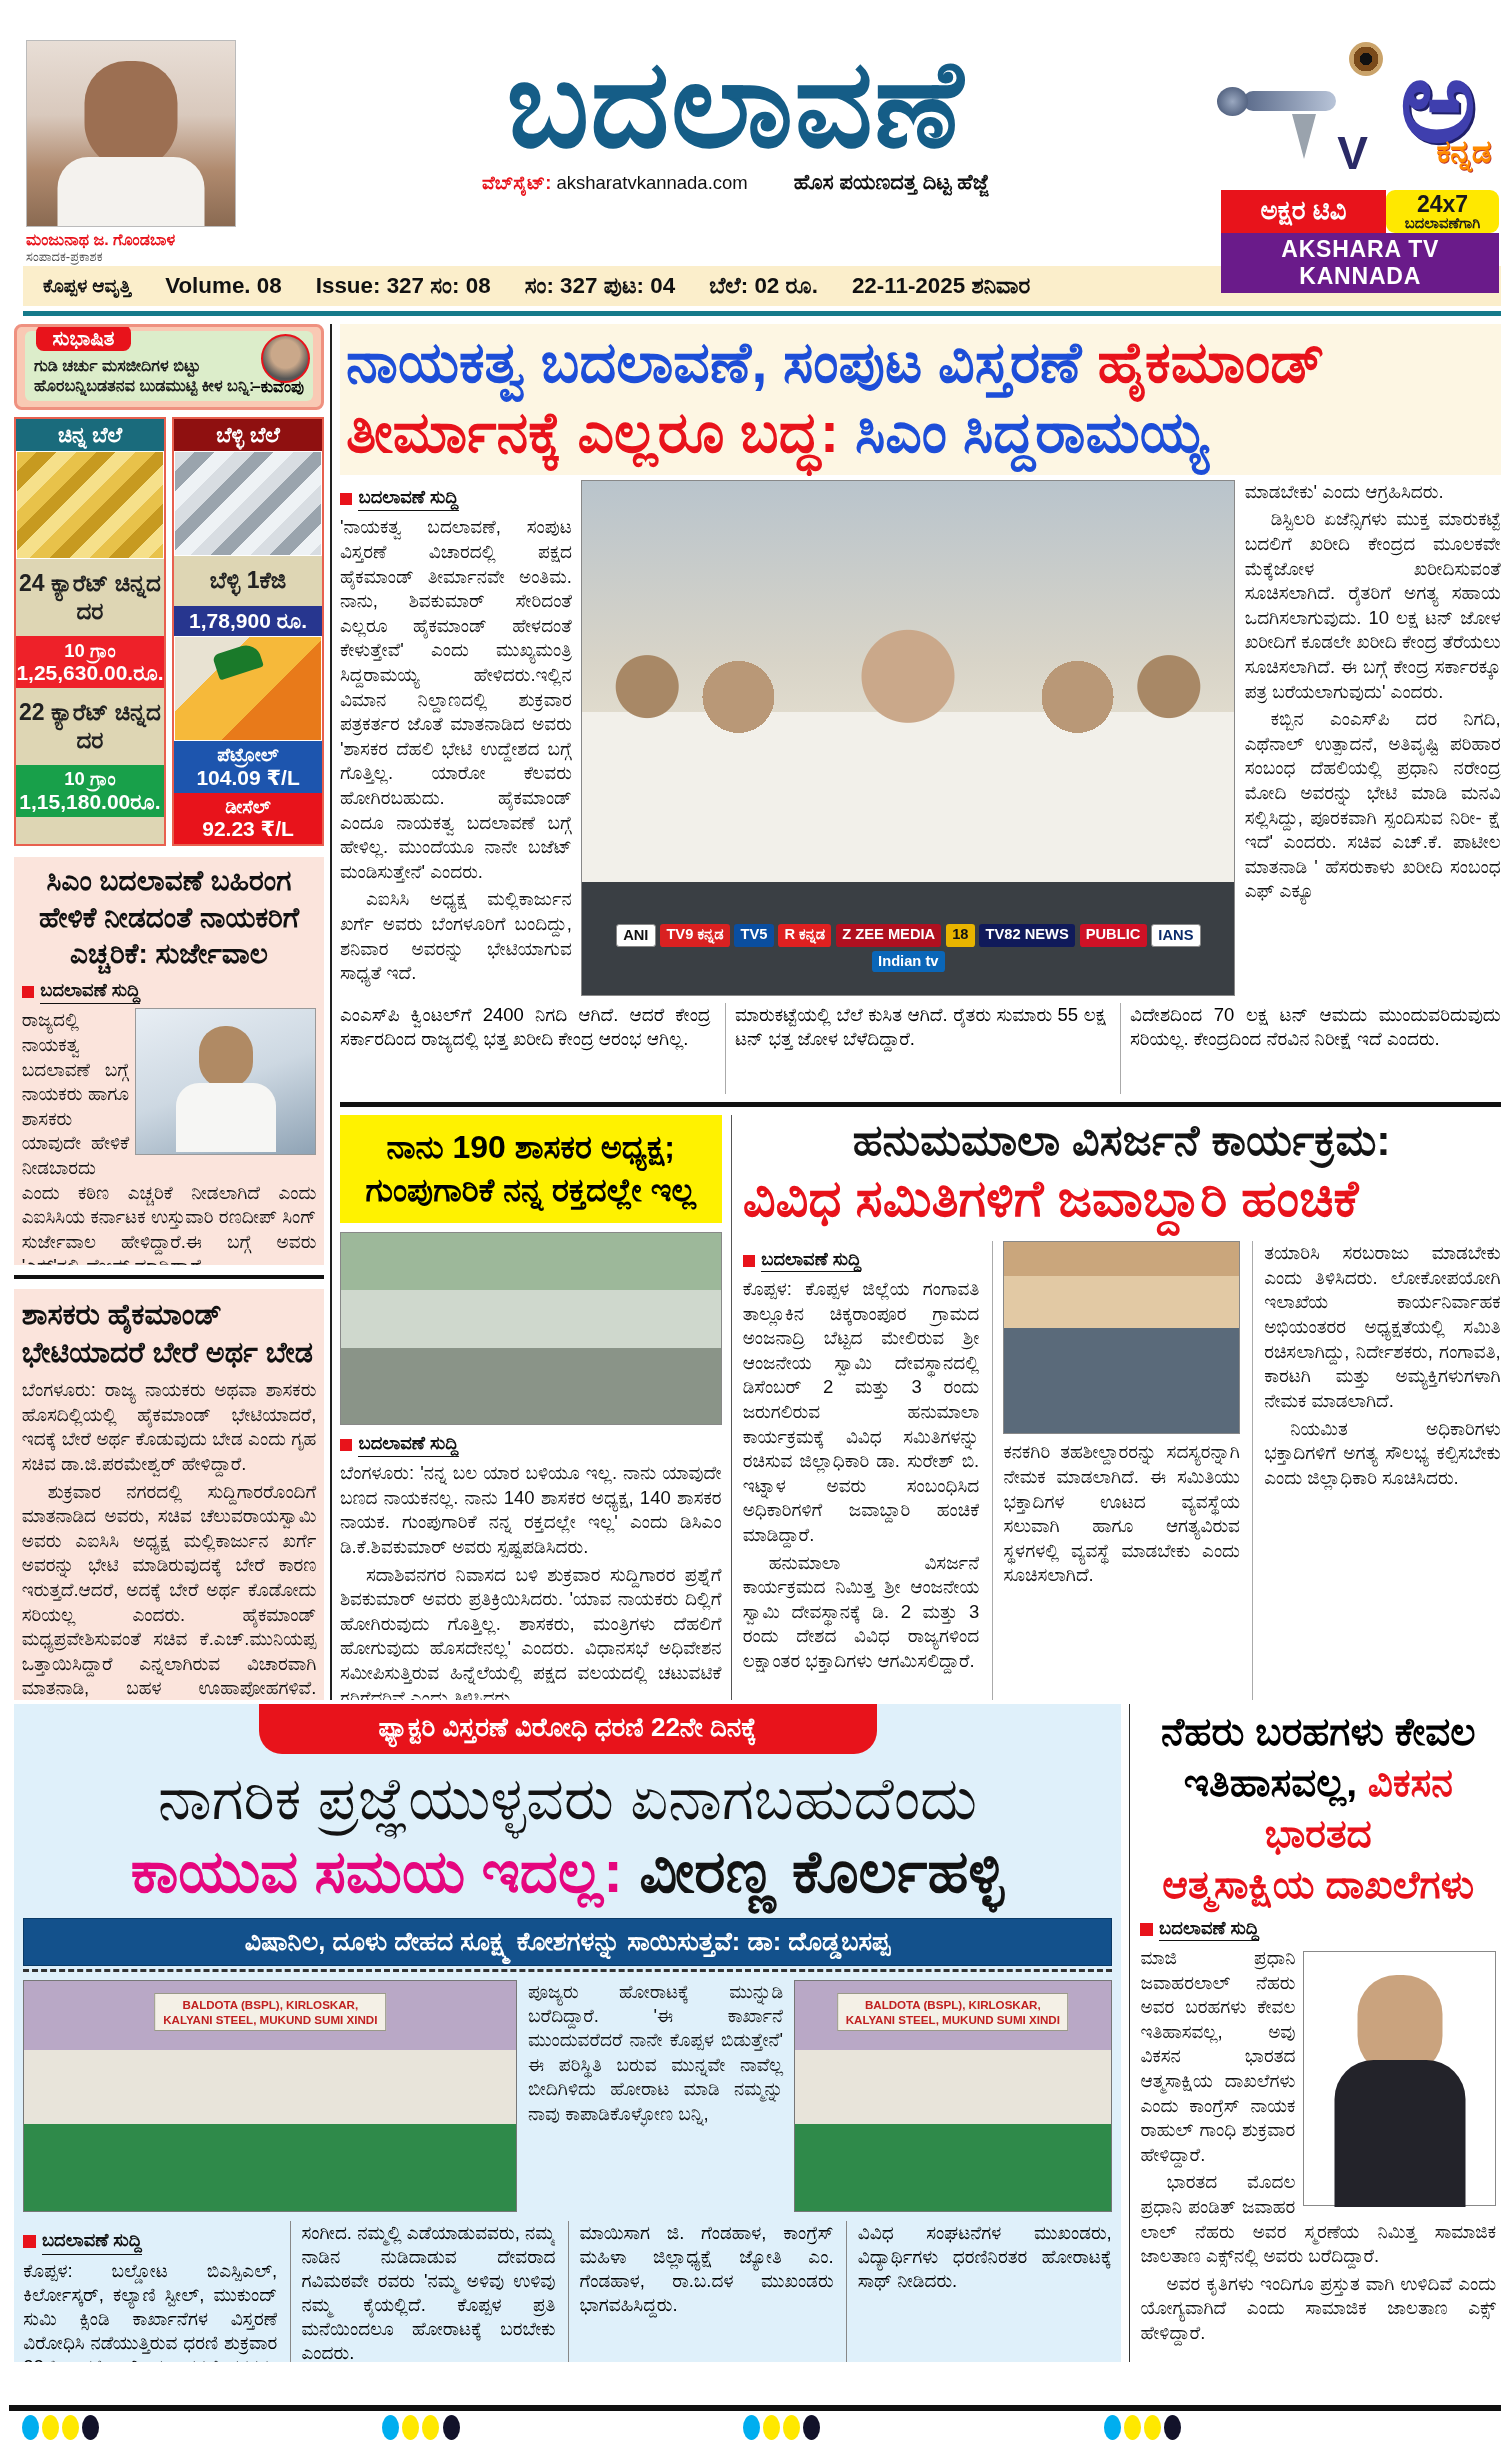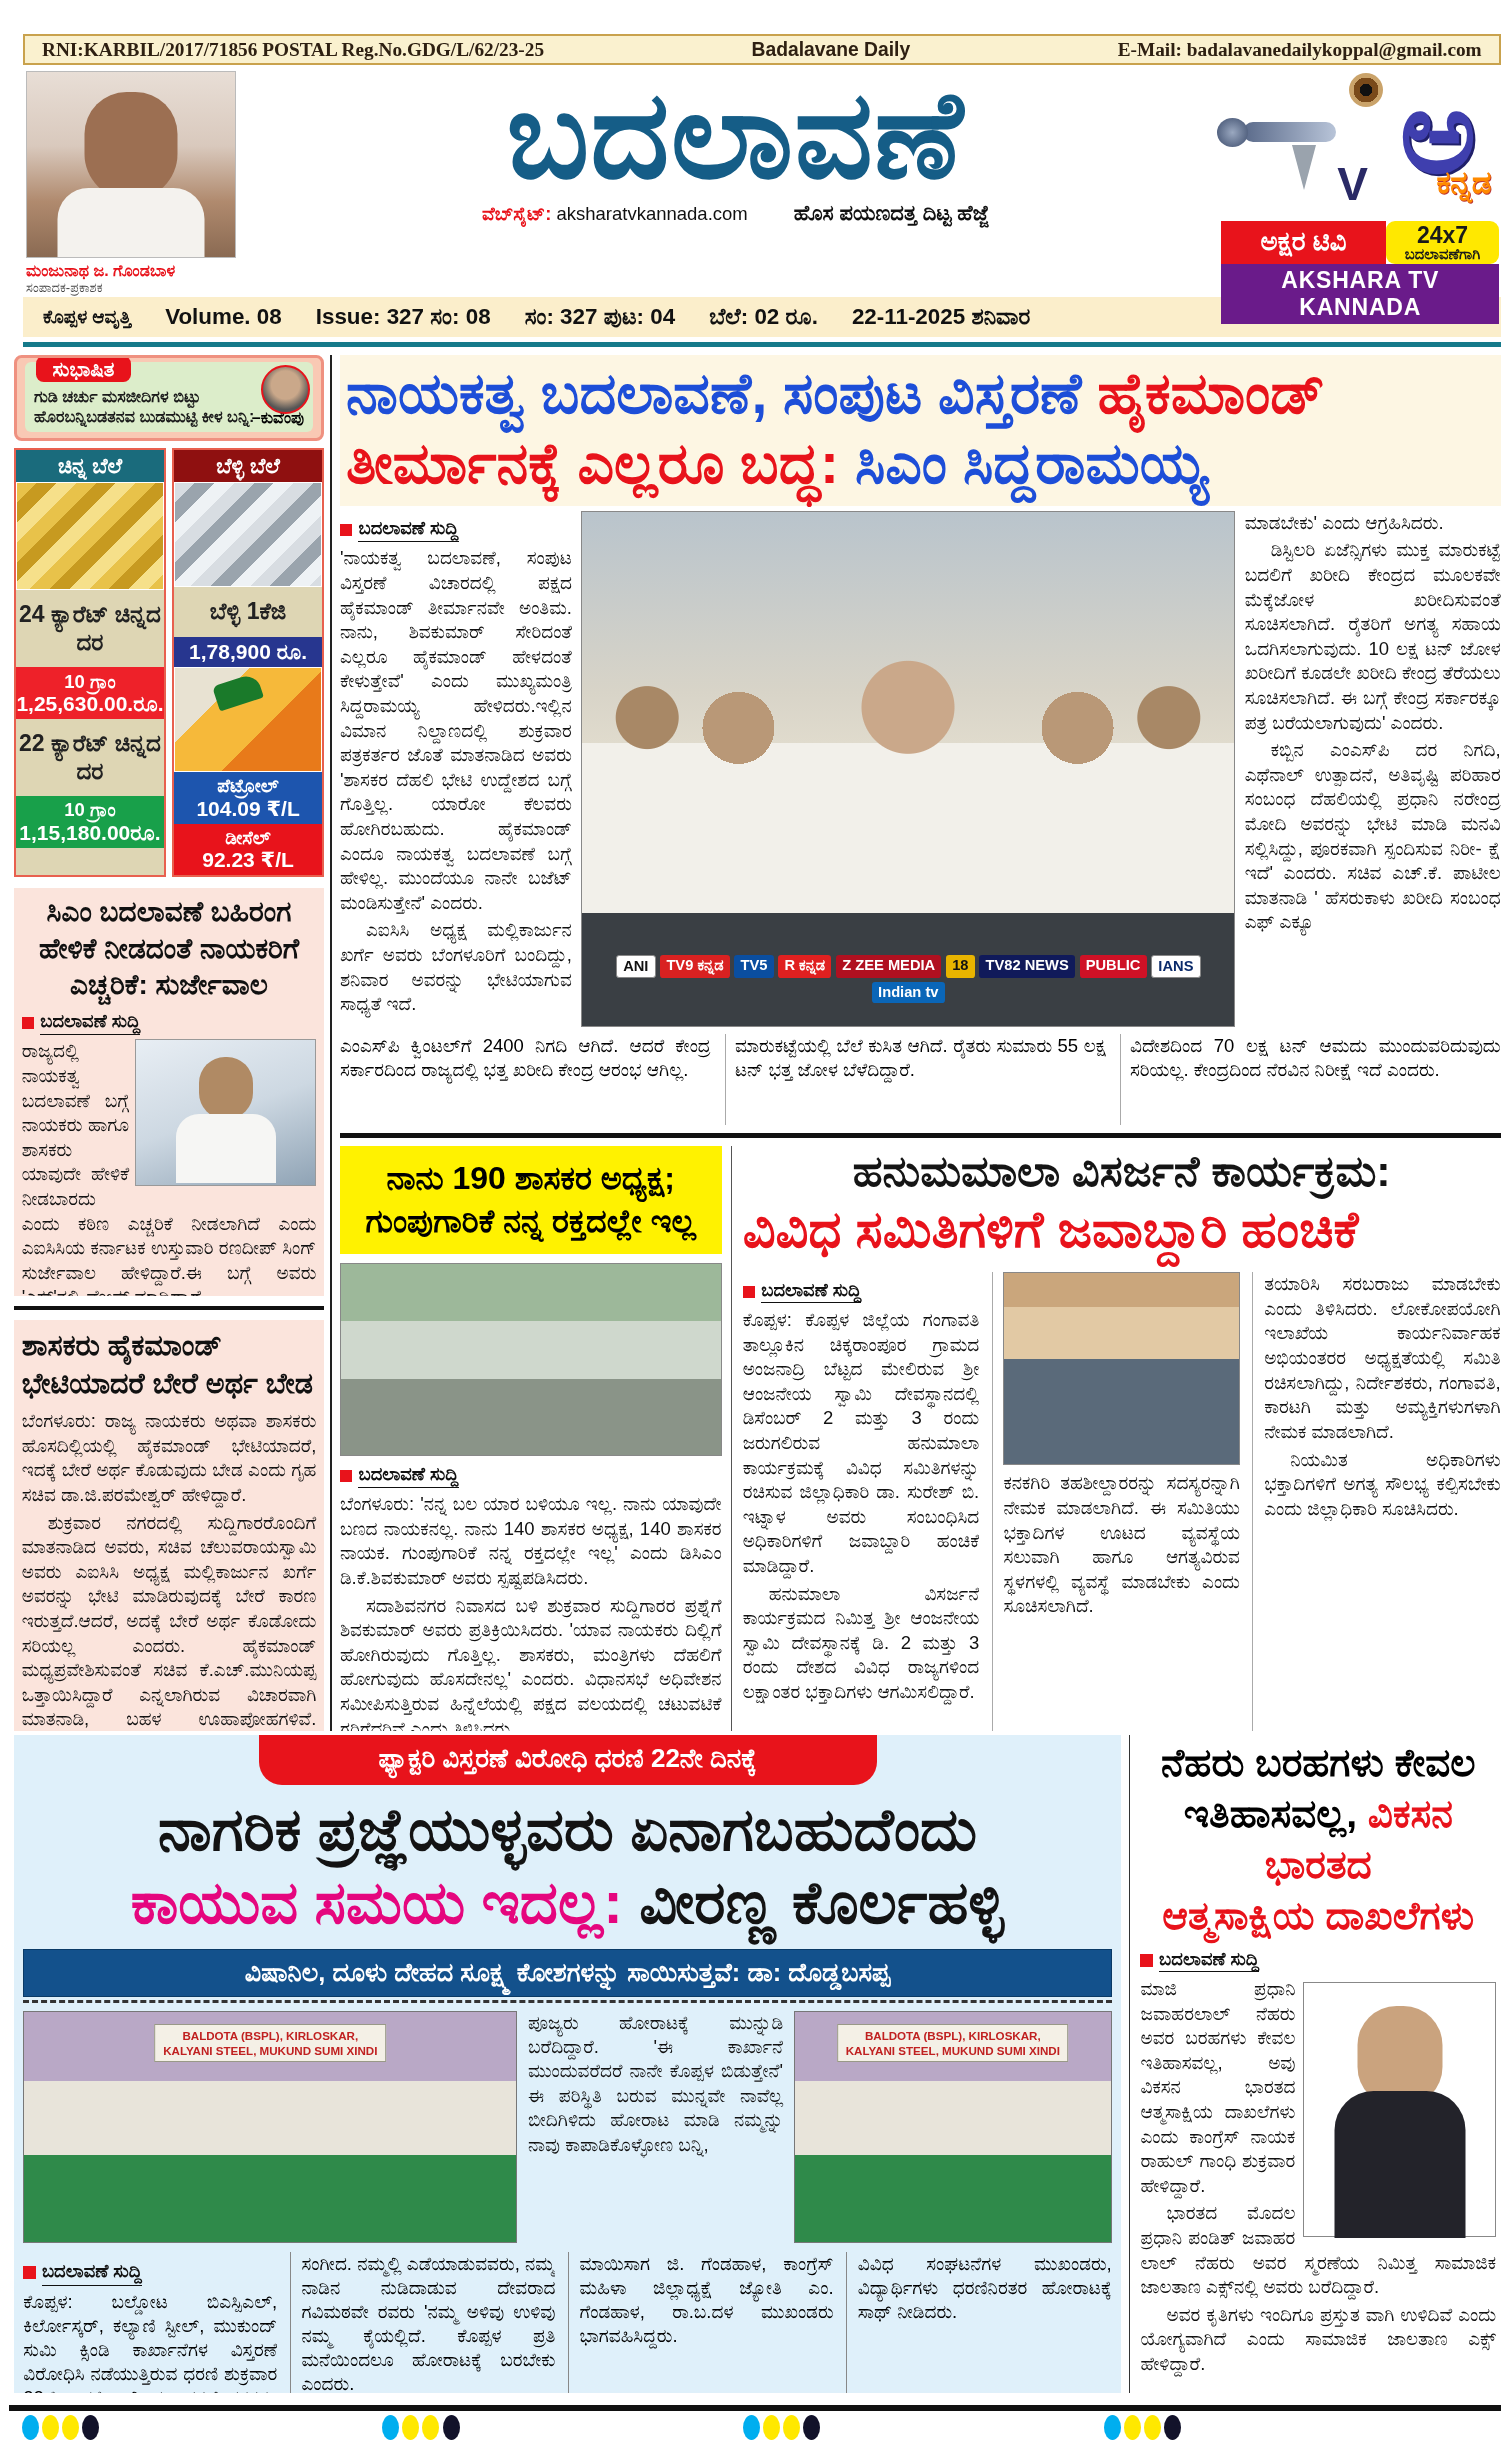--- a/index.html
+++ b/index.html
@@ -149,21 +149,21 @@
   .han-col { flex:1; overflow:hidden; }
   .han-col + .han-col { border-left:0.8px solid #aaa; padding-left:10.8px; }
   .dc-photo { width:100%; height:193px; border:0.8px solid #888; margin-bottom:6.2px;
               background:linear-gradient(180deg,#caa67c 0 18%,#e2c9a4 18% 45%,#5a6a7a 45%),
                          radial-gradient(circle at 50% 28%, #d8b088 0 40px, transparent 41px); }
 
   
   .bottomrow { display:flex; margin:4.6px 9.3px 0 14px; height:658px; }
   .factory { width:1107px; flex:none; background:#dff0fa; position:relative; padding:0 9.3px; overflow:hidden; }
   .ribbon { width:618px; margin:0 auto; background:#e8131b; color:#fff; font-size:26px; font-weight:bold; text-align:center; padding:7.7px 0 10.8px; border-radius:0 0 23px 23px; }
-  .fac-h1 { font-size:59px; font-weight:bold; color:#131313; text-align:center; line-height:1.25; margin-top:9.3px; }
+  .fac-h1 { font-size:59px; font-weight:normal; color:#131313; text-align:center; line-height:1.25; margin-top:9.3px; }
   .fac-h2 { font-size:59px; font-weight:bold; text-align:center; line-height:1.2; }
   .fac-h2 .pink { color:#e5067e; }
   .fac-h2 .black { color:#131313; }
   .blueband { background:#13518c; color:#fff; font-size:25.5px; font-weight:bold; text-align:center; padding:7.7px 0; margin-top:10.8px; border:1.5px solid #0a3a66; }
   .dashes { border-bottom:3.1px dashed #333; margin:3.1px 0 7.7px; }
   .fac-photos { display:flex; gap:10.8px; height:232px; }
   .fphoto { border:0.8px solid #777; position:relative; overflow:hidden;
             background:linear-gradient(180deg,#b9a8c6 0 30%,#e8e4da 30% 62%,#2f8a4a 62%); }
   .fphoto .banner { position:absolute; left:50%; top:12.4px; transform:translateX(-50%); background:#f4f0e6; color:#c02020; font-size:11.6px; font-weight:bold; text-align:center; padding:3.1px 7.7px; line-height:1.3; border:0.8px solid #998; white-space:nowrap; }
   .fp1 { width:494px; flex:none; }
@@ -188,25 +188,20 @@
   .dots { display:flex; justify-content:space-between; padding:4.6px 31px 0 21.6px; width:1212px; }
   .dotgroup { display:flex; gap:3.1px; }
   .dot { width:17px; height:25px; border-radius:50%; }
   .d-c { background:#00aeef; } .d-y { background:#ffe800; } .d-k { background:#12122a; }
 </style>
 </head>
 <body>
 
 <div class="page">
 
-  <div class="topbar">
-    <span>RNI:KARBIL/2017/71856    POSTAL Reg.No.GDG/L/62/23-25</span>
-    <span class="mid">Badalavane Daily</span>
-    <span>E-Mail: badalavanedailykoppal@gmail.com</span>
-  </div>
 
   <div class="masthead">
     <div class="editor">
       <div class="photo"></div>
       <div class="cap1">ಮಂಜುನಾಥ ಜ. ಗೊಂಡಬಾಳ</div>
       <div class="cap2">ಸಂಪಾದಕ-ಪ್ರಕಾಶಕ</div>
     </div>
     <div class="logoblock">
       <div class="kn-logo">ಬದಲಾವಣೆ</div>
       <div class="logo-sub">

